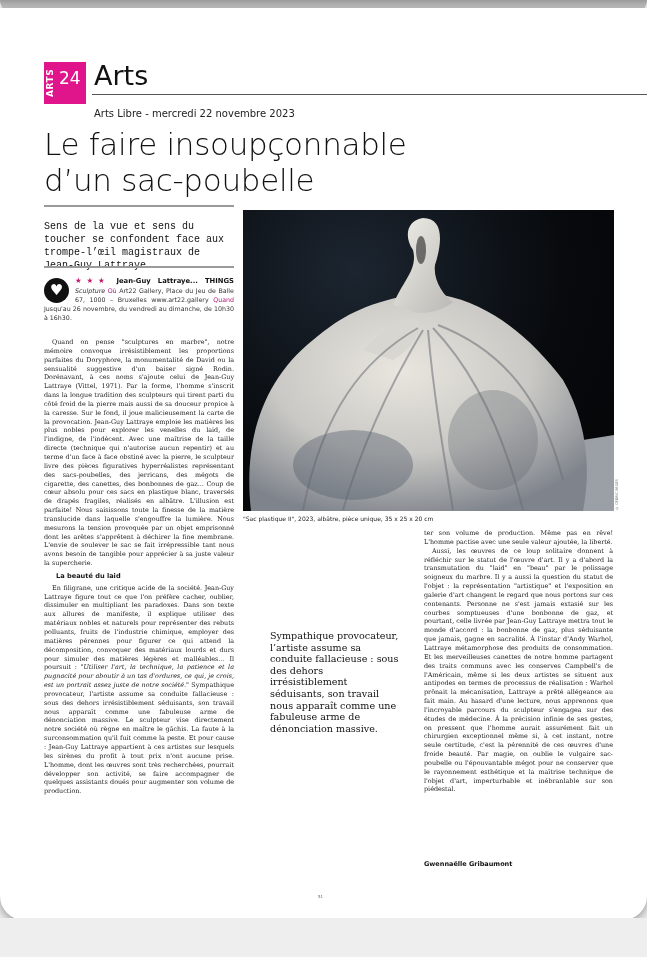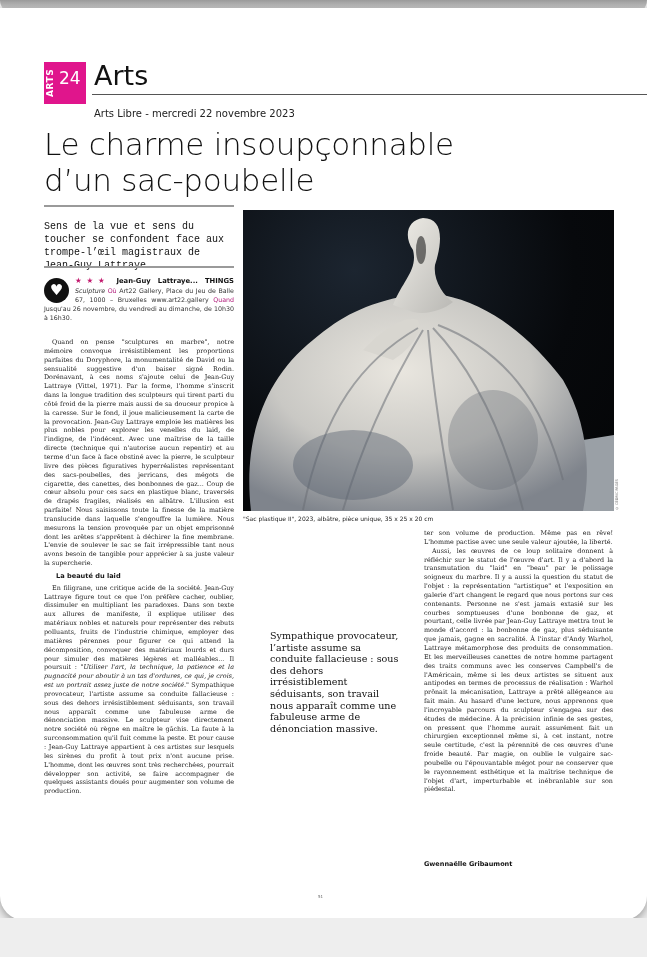--- a/index.html
+++ b/index.html
@@ -110,21 +110,21 @@
     <div class="logo">
       <span class="logo-arts">ARTS</span>
       <span class="logo-num">24</span>
     </div>
     <div class="section-title">Arts</div>
     <div class="header-rule"></div>
     <div class="header-date">Arts Libre - mercredi 22 novembre 2023</div>
   </div>
 
   <h1 class="headline">
-    <span>Le charme insoupçonnable</span><br>
+    <span>Le faire insoupçonnable</span><br>
     <span>d’un sac-poubelle</span>
   </h1>
 
   <div class="rule" style="left:44px; top:197px; width:190px;"></div>
   <div class="lede">Sens de la vue et sens du toucher se confondent face aux trompe-l’œil magistraux de Jean-Guy Lattraye.</div>
   <div class="rule" style="left:44px; top:258px; width:190px;"></div>
 
   <div class="infobox">
     <div class="heart">♥</div>
     <span class="stars">★★★</span>

